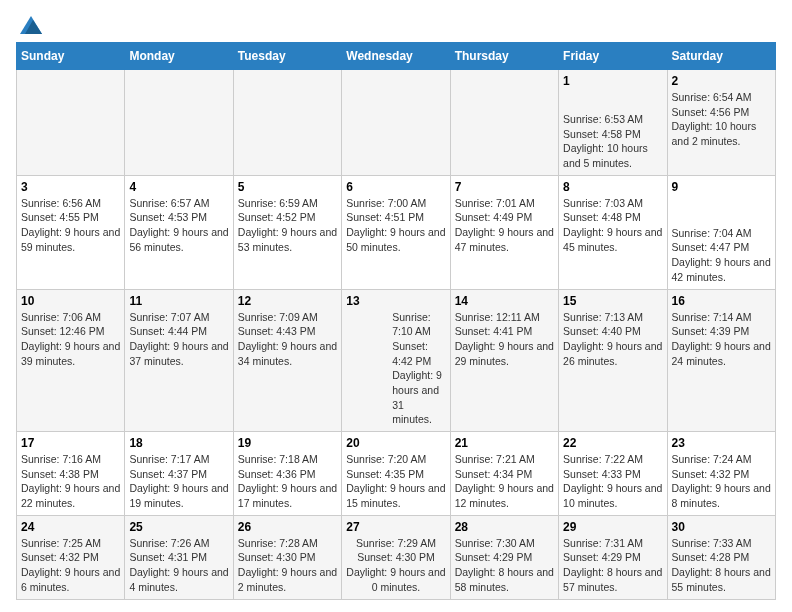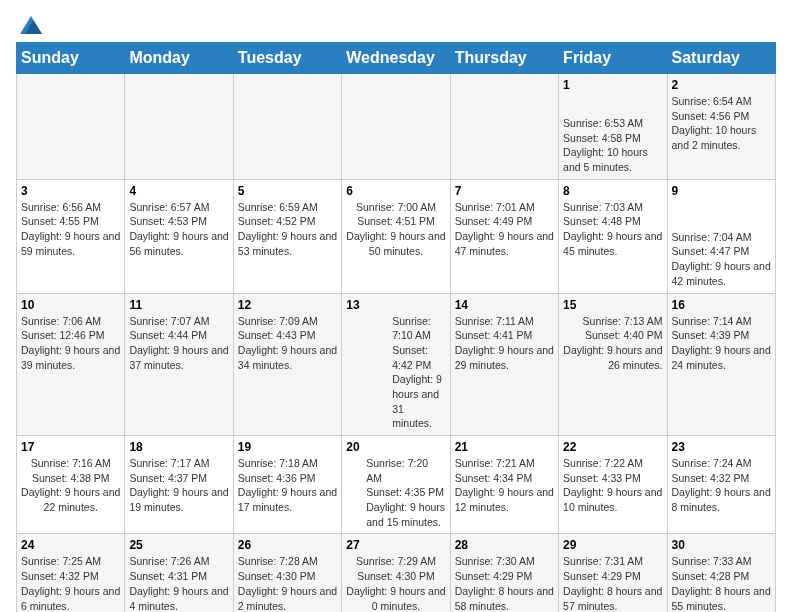--- a/index.html
+++ b/index.html
@@ -56,21 +56,21 @@
     .calendar {
       width: 100%;
       border-collapse: collapse;
       font-size: 11px;
     }
     .calendar thead th {
       background-color: #2a7fc1;
       color: #fff;
       padding: 6px 4px;
       text-align: left;
-      font-size: 16px;
+      font-size: 12px;
       font-weight: bold;
       border: 1px solid #2a7fc1;
     }
     .calendar tbody td {
       border: 1px solid #ccc;
       vertical-align: top;
       padding: 4px 4px;
       width: 108px;
       min-height: 80px;
     }
@@ -163,21 +163,21 @@
 Daylight: 9 hours and 56 minutes.</div>
         </td>
         <td>
           <span class="day-number">5</span>
           <div class="day-info" style="white-space: pre-line;">Sunrise: 6:59 AM
 Sunset: 4:52 PM
 Daylight: 9 hours and 53 minutes.</div>
         </td>
         <td>
           <span class="day-number">6</span>
-          <div class="day-info" style="white-space: pre-line; text-align: center;">Sunrise: 7:00 AM
+          <div class="day-info" style="white-space: pre-line;">Sunrise: 7:00 AM
 Sunset: 4:51 PM
 Daylight: 9 hours and 50 minutes.</div>
         </td>
         <td>
           <span class="day-number">7</span>
           <div class="day-info" style="white-space: pre-line;">Sunrise: 7:01 AM
 Sunset: 4:49 PM
 Daylight: 9 hours and 47 minutes.</div>
         </td>
         <td>
@@ -213,59 +213,59 @@
 Daylight: 9 hours and 34 minutes.</div>
         </td>
         <td>
           <span class="day-number">13</span>
           <div class="day-info" style="white-space: pre-line; margin-left: 46px;">Sunrise: 7:10 AM
 Sunset: 4:42 PM
 Daylight: 9 hours and 31 minutes.</div>
         </td>
         <td>
           <span class="day-number">14</span>
-          <div class="day-info" style="white-space: pre-line;">Sunrise: 7:11 AM
+          <div class="day-info" style="white-space: pre-line;">Sunrise: 12:11 AM
 Sunset: 4:41 PM
 Daylight: 9 hours and 29 minutes.</div>
         </td>
         <td>
           <span class="day-number">15</span>
-          <div class="day-info" style="white-space: pre-line; text-align: right;">Sunrise: 7:13 AM
+          <div class="day-info" style="white-space: pre-line;">Sunrise: 7:13 AM
 Sunset: 4:40 PM
 Daylight: 9 hours and 26 minutes.</div>
         </td>
         <td>
           <span class="day-number">16</span>
           <div class="day-info" style="white-space: pre-line;">Sunrise: 7:14 AM
 Sunset: 4:39 PM
 Daylight: 9 hours and 24 minutes.</div>
         </td>
       </tr>
       <tr>
         <td>
           <span class="day-number">17</span>
-          <div class="day-info" style="white-space: pre-line; text-align: center;">Sunrise: 7:16 AM
+          <div class="day-info" style="white-space: pre-line;">Sunrise: 7:16 AM
 Sunset: 4:38 PM
 Daylight: 9 hours and 22 minutes.</div>
         </td>
         <td>
           <span class="day-number">18</span>
           <div class="day-info" style="white-space: pre-line;">Sunrise: 7:17 AM
 Sunset: 4:37 PM
 Daylight: 9 hours and 19 minutes.</div>
         </td>
         <td>
           <span class="day-number">19</span>
           <div class="day-info" style="white-space: pre-line;">Sunrise: 7:18 AM
 Sunset: 4:36 PM
 Daylight: 9 hours and 17 minutes.</div>
         </td>
         <td>
           <span class="day-number">20</span>
-          <div class="day-info" style="white-space: pre-line; margin-left: 20px;">Sunrise: 7:20 AM
+          <div class="day-info" style="white-space: pre-line;">Sunrise: 7:20 AM
 Sunset: 4:35 PM
 Daylight: 9 hours and 15 minutes.</div>
         </td>
         <td>
           <span class="day-number">21</span>
           <div class="day-info" style="white-space: pre-line;">Sunrise: 7:21 AM
 Sunset: 4:34 PM
 Daylight: 9 hours and 12 minutes.</div>
         </td>
         <td>

